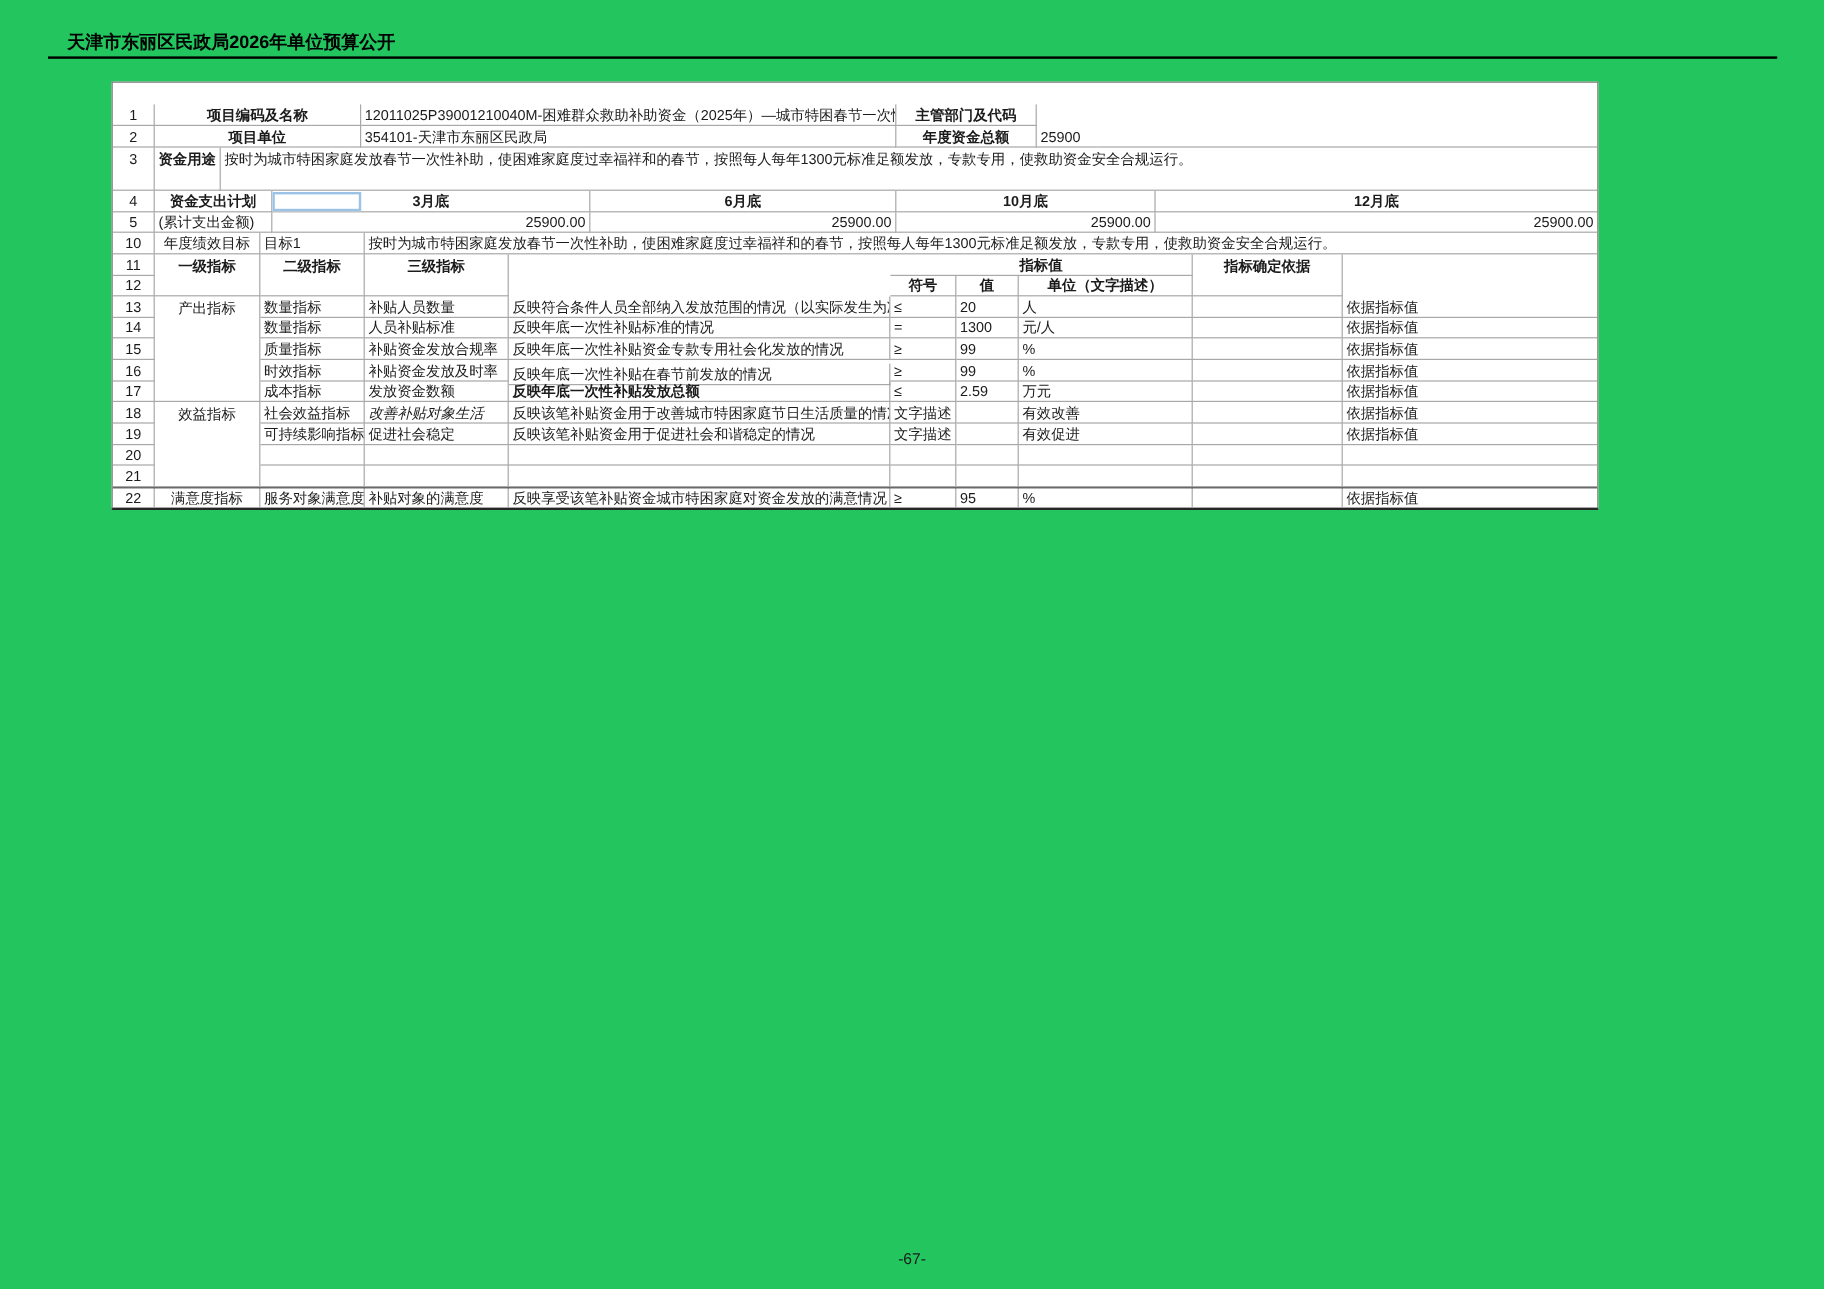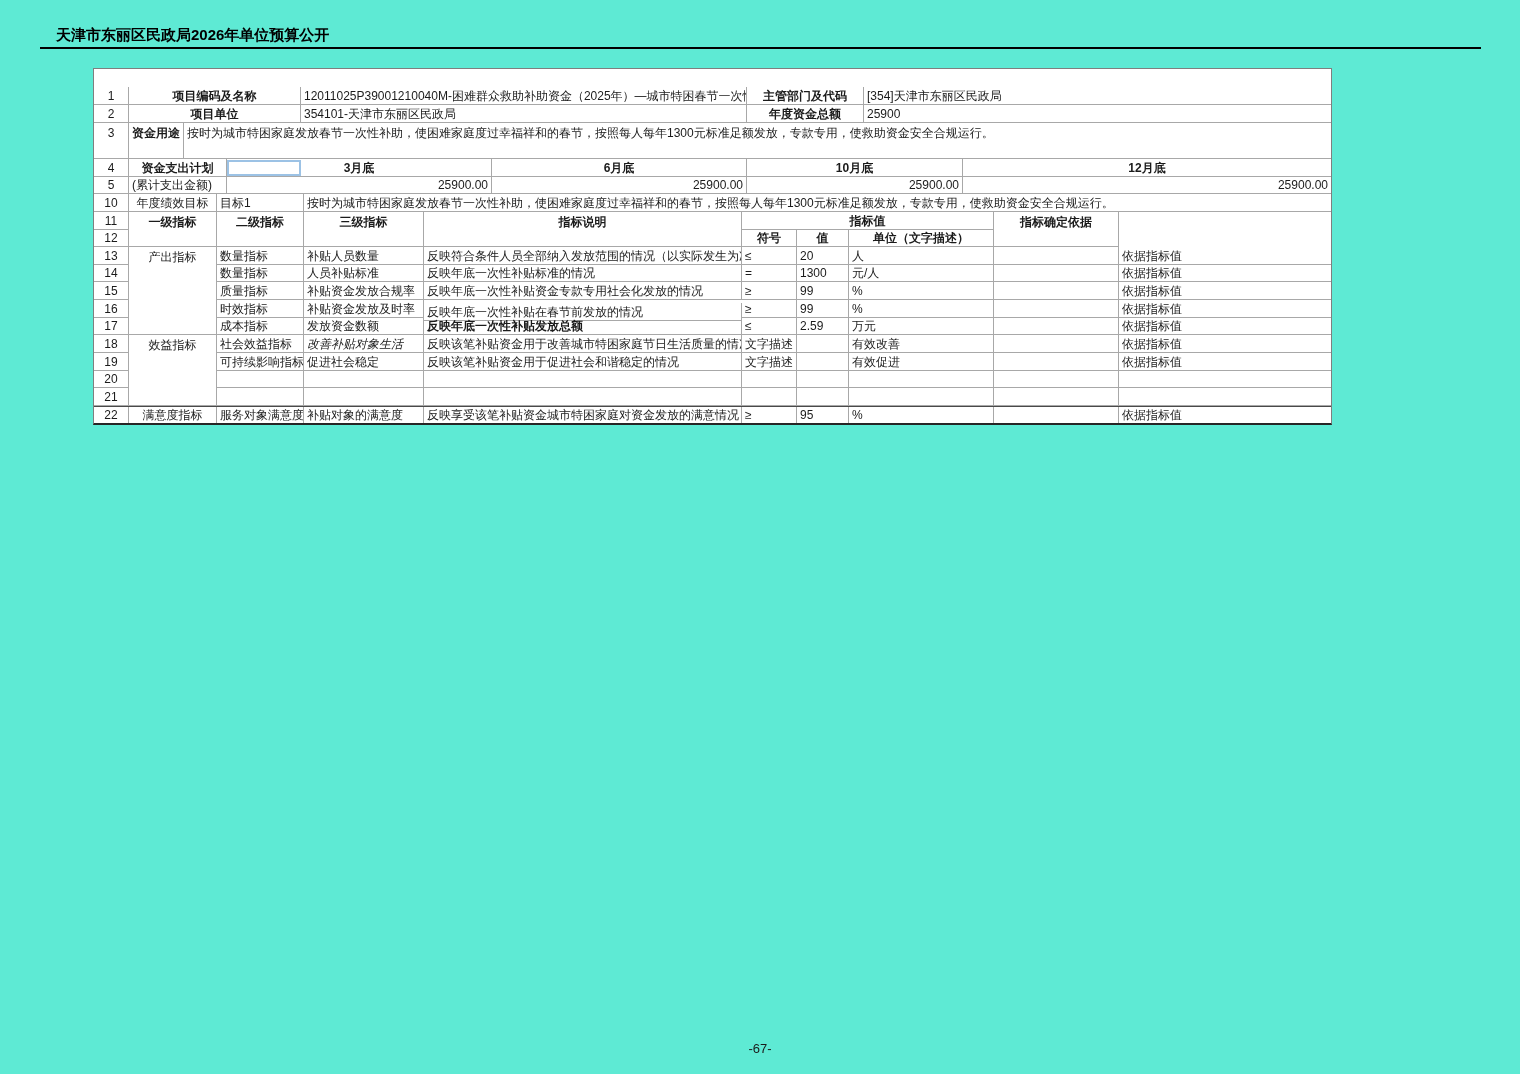--- a/index.html
+++ b/index.html
@@ -2,21 +2,21 @@
 <html lang="zh" style="--grid: #a8a8a8; --frame: #7f7f7f; --frame-bottom: #262626; --active-cell: #9cc2e5; --text: #1b1b1b;"><head>
 <meta charset="utf-8">
 <style>
   :root{
     --grid:#a8a8a8; --frame:#7f7f7f; --frame-bottom:#262626;
     --active-cell:#9cc2e5; --text:#1b1b1b;
   }
   *{margin:0;padding:0;box-sizing:border-box;}
   html,body{width:1520px;height:1074px;background:#ffffff;
     font-family:"Liberation Sans",sans-serif;color:var(--text);}
-  .page{position:relative;width:1520px;height:1074px;background:#5eead4;overflow:hidden;}
+  .page{position:relative;width:1520px;height:1074px;background:#22c55e;overflow:hidden;}
   .doc-title{position:absolute;left:56px;top:26px;font-size:15px;font-weight:bold;color:#000;}
   .header-rule{position:absolute;left:40px;top:47px;width:1441px;height:2px;background:#000;}
   .sheet{position:absolute;left:93px;top:68px;width:1239px;height:357px;
     border:1px solid var(--frame);border-bottom:2px solid var(--frame-bottom);background:#fff;}
   .cell{position:absolute;display:flex;align-items:center;
     border-right:1px solid var(--grid);border-bottom:1px solid var(--grid);
     font-size:12px;line-height:16px;padding:0 3px;white-space:nowrap;overflow:hidden;color:var(--text);}
   .cell.b{font-weight:bold;text-align:center;}
   .cell.ac{justify-content:center;}
   .cell.ar{justify-content:flex-end;}
@@ -35,21 +35,20 @@
   <div class="doc-title">天津市东丽区民政局2026年单位预算公开</div>
   <div class="header-rule"></div>
 
   <div class="sheet">
     <div class="dark-line"></div>
     <div class="active-cell"></div>
       <div class="cell ac" style="left: 0px; top: 18px; width: 35px; height: 18px;">1</div>
       <div class="cell b ac" style="left: 35px; top: 18px; width: 172px; height: 18px;">项目编码及名称</div>
       <div class="cell" style="left: 207px; top: 18px; width: 446px; height: 18px;">12011025P39001210040M-困难群众救助补助资金（2025年）—城市特困春节一次性补贴</div>
       <div class="cell b ac" style="left: 653px; top: 18px; width: 117px; height: 18px;">主管部门及代码</div>
-      <div class="cell nr" style="left: 770px; top: 18px; width: 467px; height: 18px;">[354]天津市东丽区民政局</div>
       <div class="cell ac" style="left: 0px; top: 36px; width: 35px; height: 18px;">2</div>
       <div class="cell b ac" style="left: 35px; top: 36px; width: 172px; height: 18px;">项目单位</div>
       <div class="cell" style="left: 207px; top: 36px; width: 446px; height: 18px;">354101-天津市东丽区民政局</div>
       <div class="cell b ac" style="left: 653px; top: 36px; width: 117px; height: 18px;">年度资金总额</div>
       <div class="cell nr" style="left: 770px; top: 36px; width: 467px; height: 18px;">25900</div>
       <div class="cell ac top" style="left: 0px; top: 54px; width: 35px; height: 36px;">3</div>
       <div class="cell b ac top" style="left: 35px; top: 54px; width: 55px; height: 36px;">资金用途</div>
       <div class="cell top nr" style="left: 90px; top: 54px; width: 1147px; height: 36px;">按时为城市特困家庭发放春节一次性补助，使困难家庭度过幸福祥和的春节，按照每人每年1300元标准足额发放，专款专用，使救助资金安全合规运行。</div>
       <div class="cell ac" style="left: 0px; top: 90px; width: 35px; height: 18px;">4</div>
       <div class="cell b ac" style="left: 35px; top: 90px; width: 98px; height: 18px;">资金支出计划</div>
@@ -64,21 +63,20 @@
       <div class="cell ar" style="left: 653px; top: 108px; width: 216px; height: 17px;">25900.00</div>
       <div class="cell ar nr" style="left: 869px; top: 108px; width: 368px; height: 17px;">25900.00</div>
       <div class="cell ac" style="left: 0px; top: 125px; width: 35px; height: 18px;">10</div>
       <div class="cell ac" style="left: 35px; top: 125px; width: 88px; height: 18px; text-align: center;">年度绩效目标</div>
       <div class="cell" style="left: 123px; top: 125px; width: 87px; height: 18px;">目标1</div>
       <div class="cell nr" style="left: 210px; top: 125px; width: 1027px; height: 18px;">按时为城市特困家庭发放春节一次性补助，使困难家庭度过幸福祥和的春节，按照每人每年1300元标准足额发放，专款专用，使救助资金安全合规运行。</div>
       <div class="cell ac" style="left: 0px; top: 143px; width: 35px; height: 18px;">11</div>
       <div class="cell b ac top" style="left: 35px; top: 143px; width: 88px; height: 35px;">一级指标</div>
       <div class="cell b ac top" style="left: 123px; top: 143px; width: 87px; height: 35px;">二级指标</div>
       <div class="cell b ac top" style="left: 210px; top: 143px; width: 120px; height: 35px;">三级指标</div>
-      <div class="cell b ac top" style="left: 330px; top: 143px; width: 318px; height: 35px;">指标说明</div>
       <div class="cell b ac" style="left: 648px; top: 143px; width: 252px; height: 18px;">指标值</div>
       <div class="cell b ac top" style="left: 900px; top: 143px; width: 125px; height: 35px;">指标确定依据</div>
       <div class="cell ac" style="left: 0px; top: 161px; width: 35px; height: 17px;">12</div>
       <div class="cell b ac" style="left: 648px; top: 161px; width: 55px; height: 17px;">符号</div>
       <div class="cell b ac" style="left: 703px; top: 161px; width: 52px; height: 17px;">值</div>
       <div class="cell b ac" style="left: 755px; top: 161px; width: 145px; height: 17px;">单位（文字描述）</div>
       <div class="cell ac" style="left: 0px; top: 178px; width: 35px; height: 18px;">13</div>
       <div class="cell ac top" style="left: 35px; top: 178px; width: 88px; height: 88px;">产出指标</div>
       <div class="cell" style="left: 123px; top: 178px; width: 87px; height: 18px;">数量指标</div>
       <div class="cell" style="left: 210px; top: 178px; width: 120px; height: 18px;">补贴人员数量</div>

